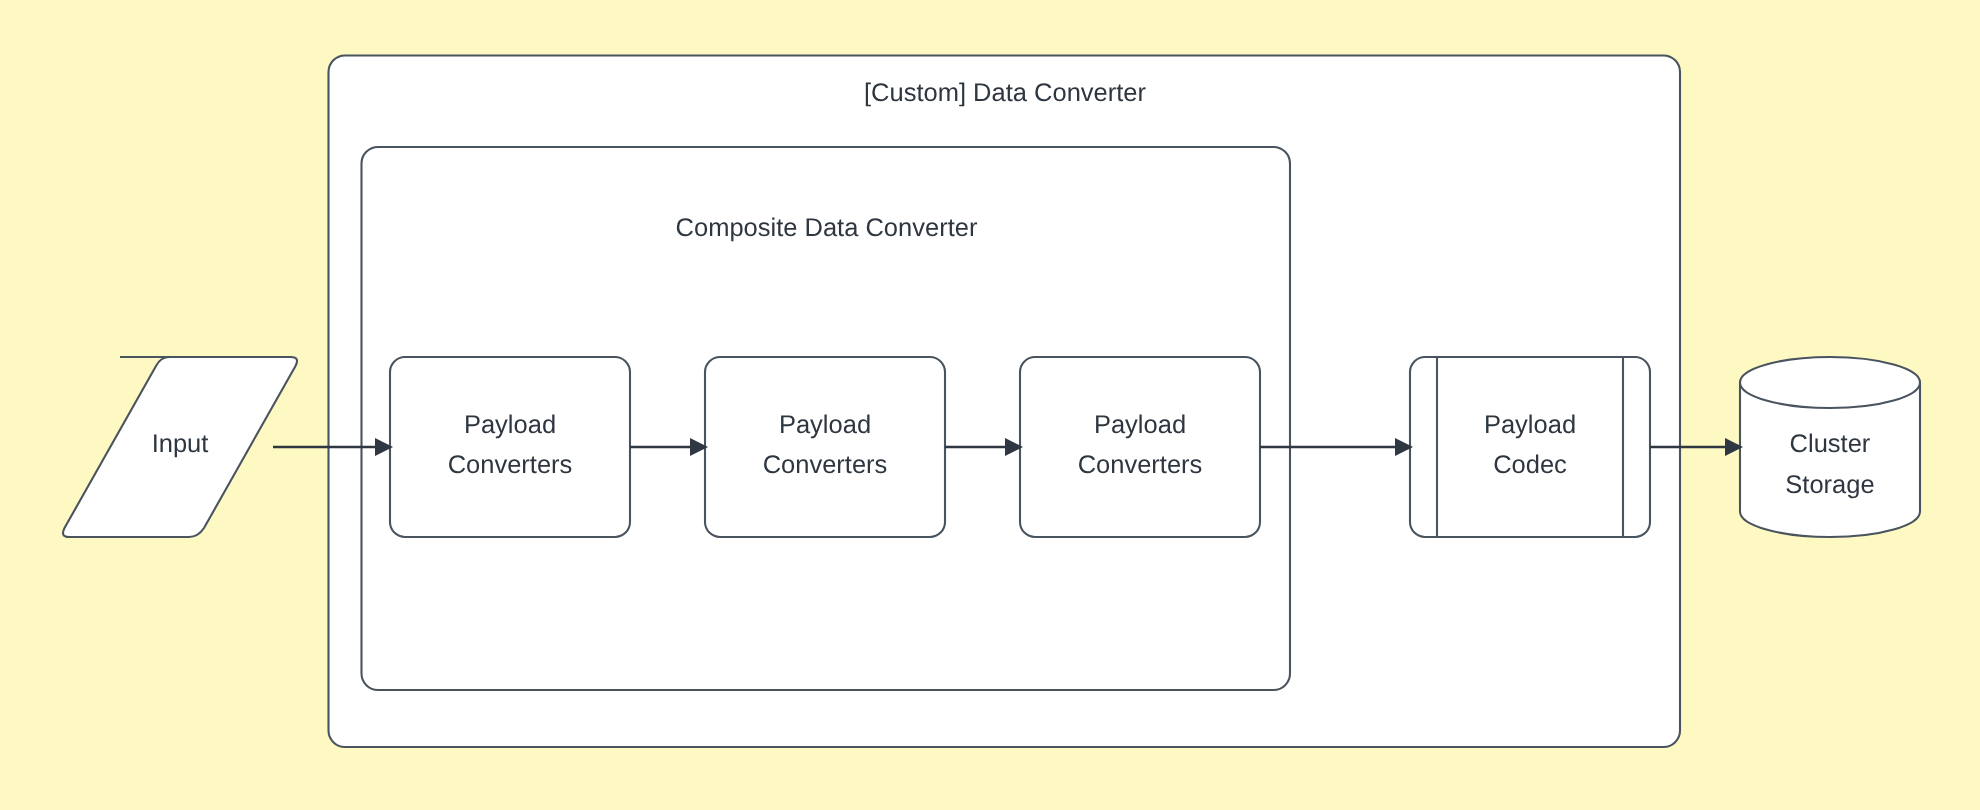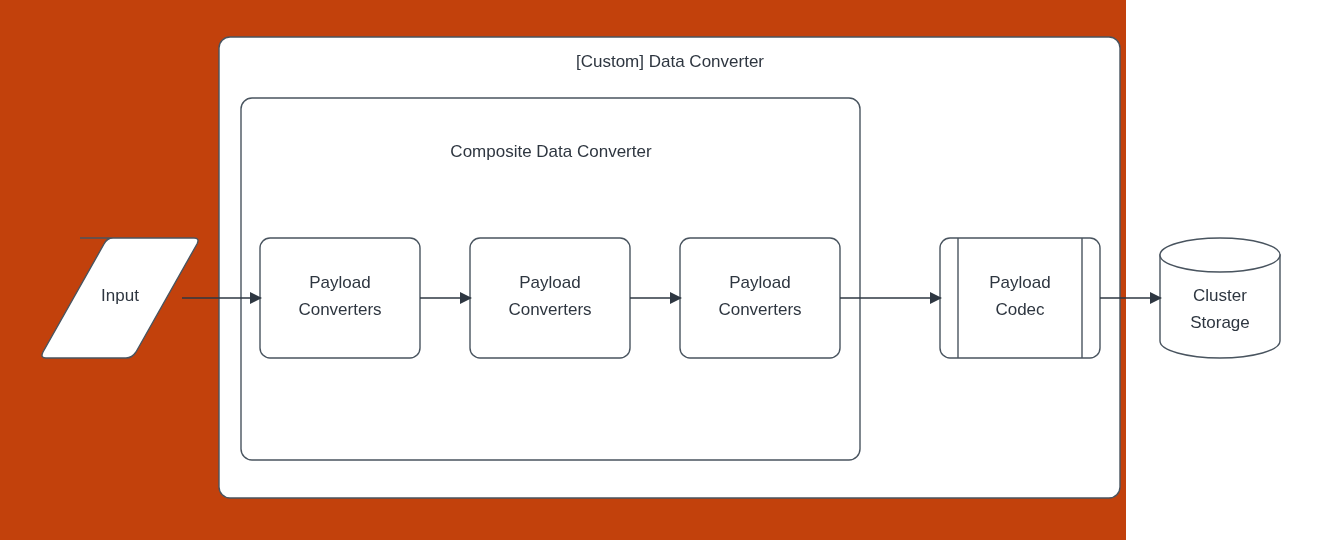--- a/index.html
+++ b/index.html
@@ -8,23 +8,23 @@
     background: #ffffff;
   }
   body {
     width: 1320px;
     height: 540px;
     font-family: "Liberation Sans", sans-serif;
     overflow: hidden;
   }
   #diagram-root {
     position: relative;
-    width: 1126px;
+    width: 1320px;
     height: 540px;
-    background: #c2410c;
+    background: #fef9c3;
   }
   svg.diagram {
     display: block;
     width: 1320px;
     height: 540px;
   }
   .shape-stroke {
     fill: #ffffff;
     stroke: #49545f;
     stroke-width: 1.4;

